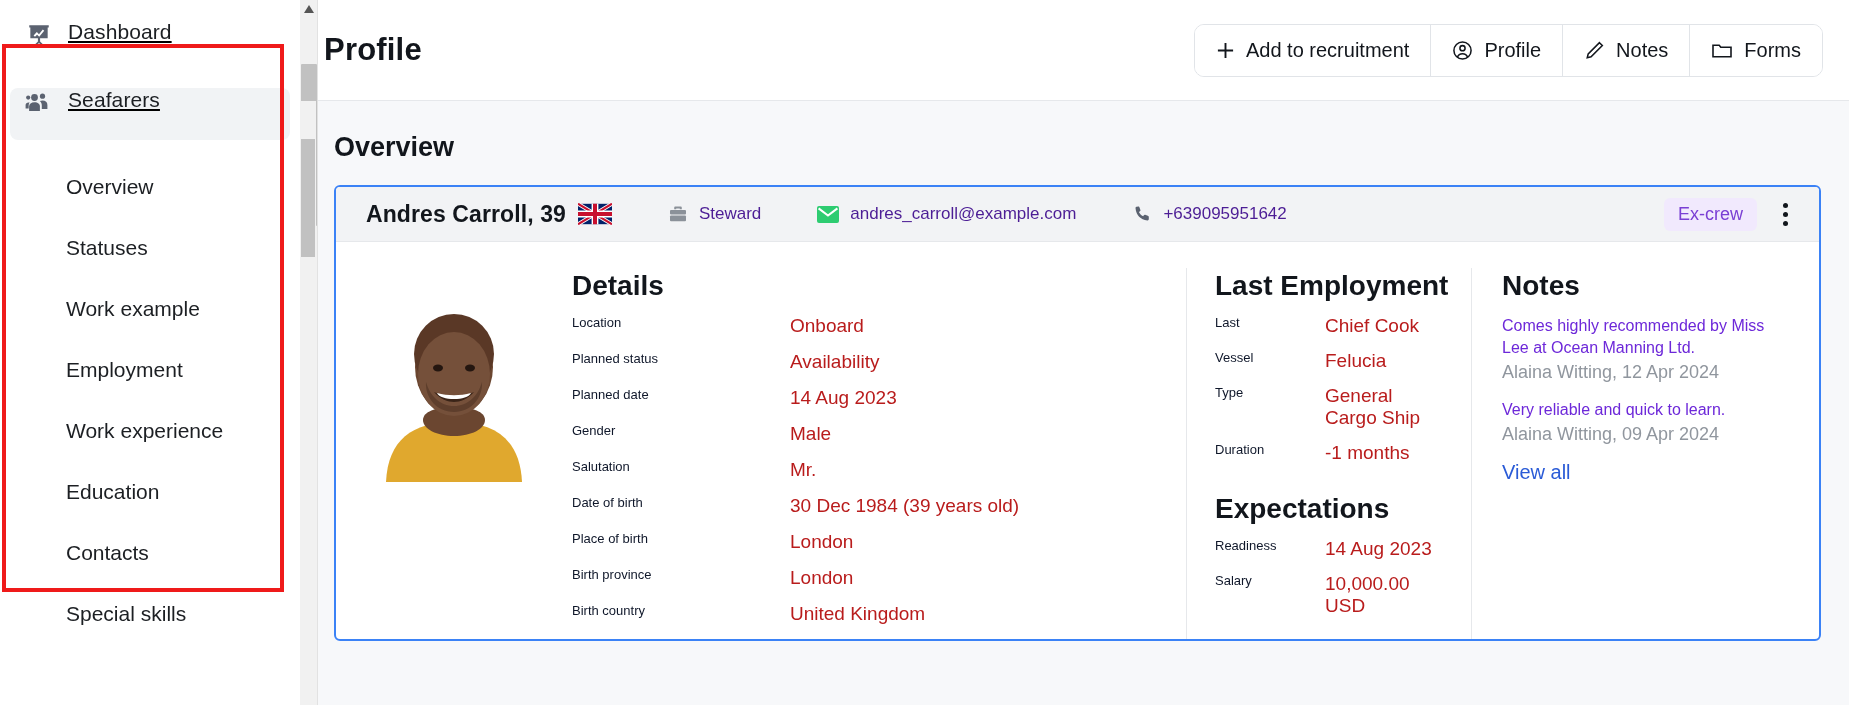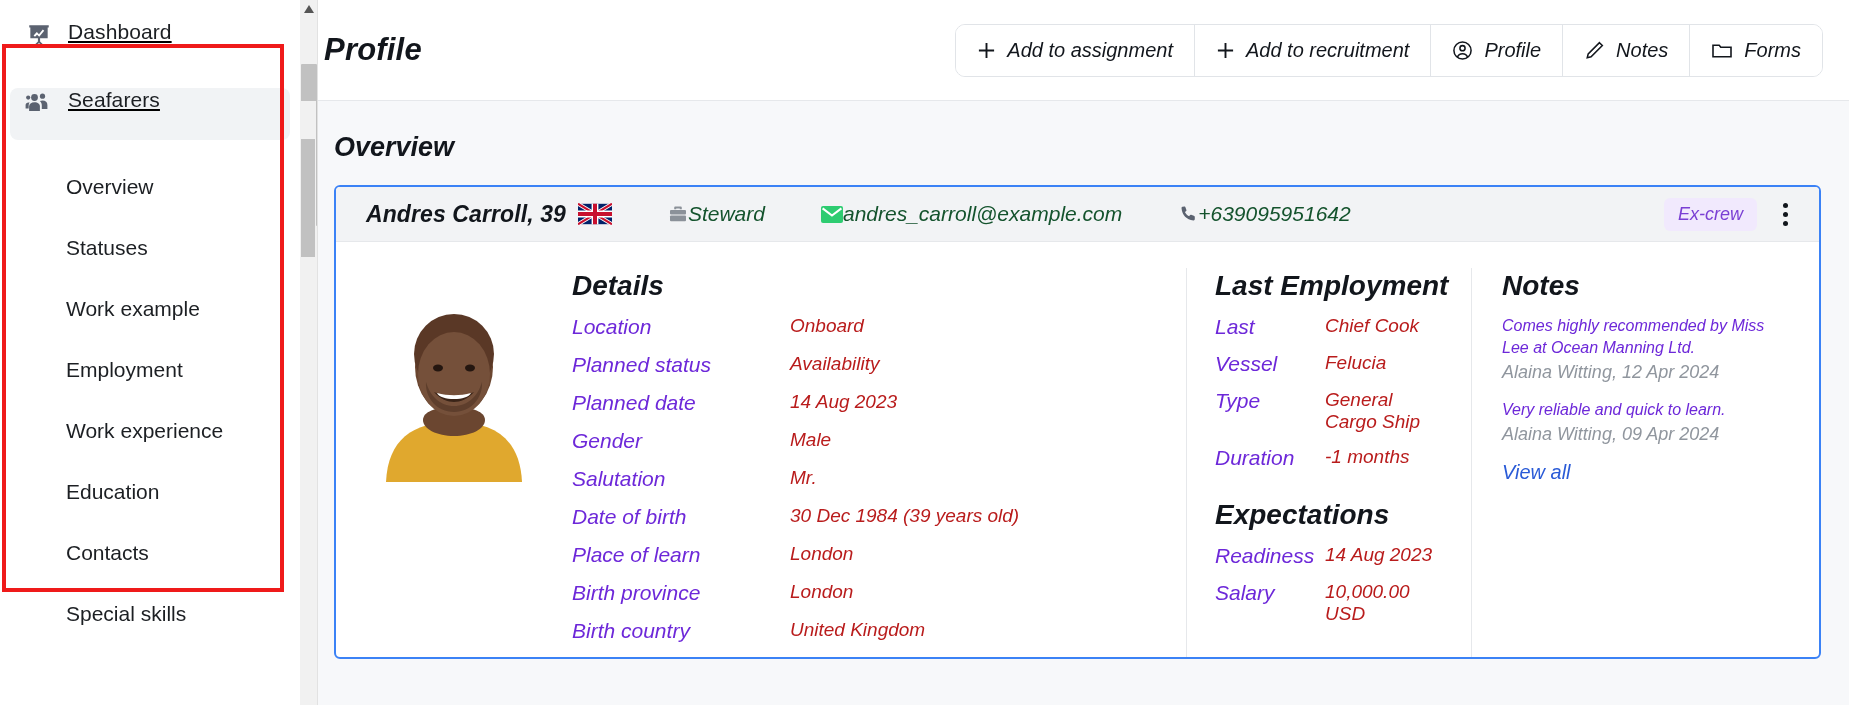--- a/index.html
+++ b/index.html
@@ -82,21 +82,20 @@
     border-radius: 1px;
   }
 
   
   .main {
     flex: 1 1 auto;
     height: 705px;
     background: #ffffff;
     position: relative;
     overflow: hidden;
-    font-style: italic;
   }
   .topbar {
     height: 101px;
     border-bottom: 1px solid #e6e8eb;
     display: flex; align-items: center;
     padding: 0 26px 0 24px;
     background: #ffffff;
   }
   .page-title {
     font-size: 31px;
@@ -154,22 +153,22 @@
     display: flex; align-items: center;
     padding: 0 14px 0 30px;
     gap: 0;
   }
   .person-name {
     font-size: 23px; font-weight: 700; color: #12161c;
     letter-spacing: .1px;
   }
   .flag { margin-left: 12px; display: flex; align-items: center; }
   .meta {
-    display: flex; align-items: center; gap: 0;
-    font-size: 21px; color: #14532d;
+    display: flex; align-items: center; gap: 11px;
+    font-size: 17px; color: #4c1d95;
     margin-left: 56px;
   }
   .meta .ic { display: flex; align-items: center; }
   .head-spacer { flex: 1 1 auto; }
   .badge {
     background: #f1e9fd;
     color: #7a3fd4;
     font-size: 18px;
     padding: 6px 14px;
     border-radius: 6px;
@@ -188,21 +187,21 @@
 
   .col-details { flex: 0 0 614px; padding-top: 2px; }
   .col-emp { flex: 0 0 285px; border-left: 1px solid #e6e8eb; padding: 2px 0 0 28px; min-height: 330px; }
   .col-notes { flex: 1 1 auto; border-left: 1px solid #e6e8eb; padding: 2px 24px 0 30px; }
 
   .col-head {
     font-size: 28px; font-weight: 700; color: #12161c;
     margin-bottom: 13px;
   }
   .kv { display: flex; margin-bottom: 14px; align-items: flex-start; }
-  .kv .k { font-size: 21px; color: #6d28d9; flex: 0 0 218px; }
+  .kv .k { font-size: 13px; color: #0f172a; flex: 0 0 218px; }
   .kv .v { font-size: 19px; color: #b91c1c; }
   .col-emp .kv .k { flex: 0 0 110px; }
   .col-emp .kv { margin-bottom: 13px; }
   .emp-gap { height: 16px; }
 
   .note { margin-bottom: 16px; }
   .note .txt { font-size: 16px; color: #6d28d9; line-height: 1.38; }
   .note .by { font-size: 18px; color: #90969e; margin-top: 3px; }
   .viewall { font-size: 20px; color: #2a5bd7; cursor: pointer; }
 
@@ -277,28 +276,20 @@
   </div>
 
   <main class="main">
 
     <div class="topbar">
       <div class="page-title">Profile</div>
       <div class="topbar-spacer"></div>
 
       <div class="btn-group">
 
-        <div class="tb-btn">
-          <span class="ic">
-            <svg width="19" height="19" viewBox="0 0 20 20">
-                <path d="M9 2h2v7h7v2h-7v7H9v-7H2V9h7z" fill="#12161c"></path>
-              </svg>
-          </span>
-          <span>Add to assignment</span>
-        </div>
 
         <div class="tb-btn">
           <span class="ic">
             <svg width="19" height="19" viewBox="0 0 20 20">
                 <path d="M9 2h2v7h7v2h-7v7H9v-7H2V9h7z" fill="#12161c"></path>
               </svg>
           </span>
           <span>Add to recruitment</span>
         </div>
 
@@ -439,21 +430,21 @@
                 </div>
               <div class="kv">
                   <span class="k">Salutation</span>
                   <span class="v">Mr.</span>
                 </div>
               <div class="kv">
                   <span class="k">Date of birth</span>
                   <span class="v">30 Dec 1984 (39 years old)</span>
                 </div>
               <div class="kv">
-                  <span class="k">Place of learn</span>
+                  <span class="k">Place of birth</span>
                   <span class="v">London</span>
                 </div>
               <div class="kv">
                   <span class="k">Birth province</span>
                   <span class="v">London</span>
                 </div>
               <div class="kv">
                   <span class="k">Birth country</span>
                   <span class="v">United Kingdom</span>
                 </div>

